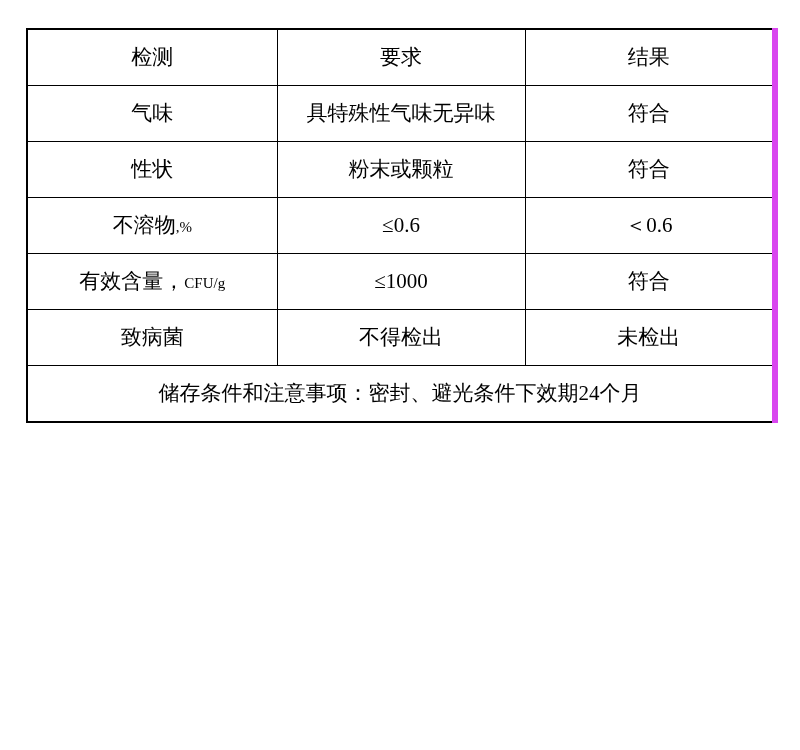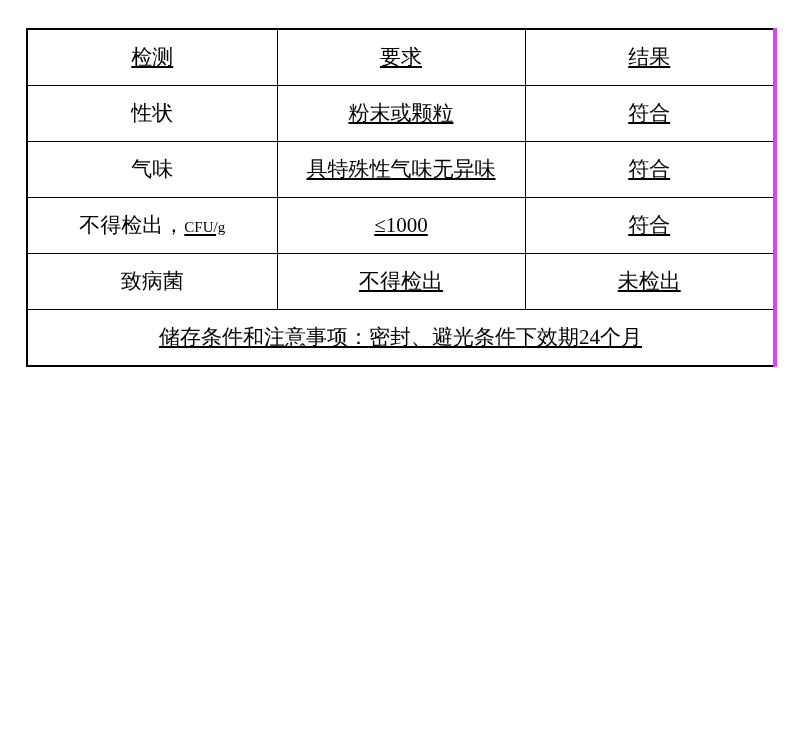--- a/index.html
+++ b/index.html
@@ -13,21 +13,20 @@
     font-family: "Liberation Serif", "DejaVu Serif", serif;
     color: #000000;
     overflow: hidden;
   }
   .page {
     position: relative;
     width: 800px;
     height: 654px;
     box-sizing: border-box;
     padding: 28px 26px 0 26px;
-    text-decoration: underline;
   }
   table.spec {
     border-collapse: collapse;
     width: 748px;
     table-layout: fixed;
     border: 2px solid #000;
   }
   table.spec td {
     border: 1px solid #000;
     text-align: center;
@@ -38,21 +37,21 @@
     line-height: 1.2;
     white-space: nowrap;
   }
   table.spec col.c1 { width: 250px; }
   table.spec col.c2 { width: 248px; }
   table.spec col.c3 { width: 250px; }
 
   
   table.spec tr:first-child td { border-top: 2px solid #000; }
   table.spec tr td:first-child { border-left: 2px solid #000; }
-  table.spec tr td:last-child { border-right: 4px solid #d946ef; }
+  table.spec tr td:last-child { border-right: 6px solid #d946ef; }
   table.spec tr.note-row td { border-bottom: 2px solid #000; }
 
   .unit {
     font-size: 15px;
     font-family: "Liberation Serif", "DejaVu Serif", serif;
   }
   .cell-inner {
     display: inline-block;
   }
   .note-row td {
@@ -75,39 +74,44 @@
     </colgroup>
     <tbody>
       <tr>
         <td>检测</td>
         <td>要求</td>
         <td>结果</td>
       </tr>
 
 
       <tr>
+        <td><span class="cell-inner">气味</span><span class="unit"></span></td>
+        <td>具特殊性气味无异味</td>
+        <td>符合</td>
+      </tr>
+
+      <tr>
         <td><span class="cell-inner">性状</span><span class="unit"></span></td>
         <td>粉末或颗粒</td>
         <td>符合</td>
       </tr>
 
+
+
       <tr>
-        <td><span class="cell-inner">气味</span><span class="unit"></span></td>
-        <td>具特殊性气味无异味</td>
-        <td>符合</td>
+        <td><span class="cell-inner">不溶物</span><span class="unit">,%</span></td>
+        <td>≤0.6</td>
+        <td>＜0.6</td>
       </tr>
 
 
 
 
-
-
-
       <tr>
-        <td><span class="cell-inner">不得检出，</span><span class="unit">CFU/g</span></td>
+        <td><span class="cell-inner">有效含量，</span><span class="unit">CFU/g</span></td>
         <td>≤1000</td>
         <td>符合</td>
       </tr>
 
       <tr>
         <td><span class="cell-inner">致病菌</span><span class="unit"></span></td>
         <td>不得检出</td>
         <td>未检出</td>
       </tr>
 

